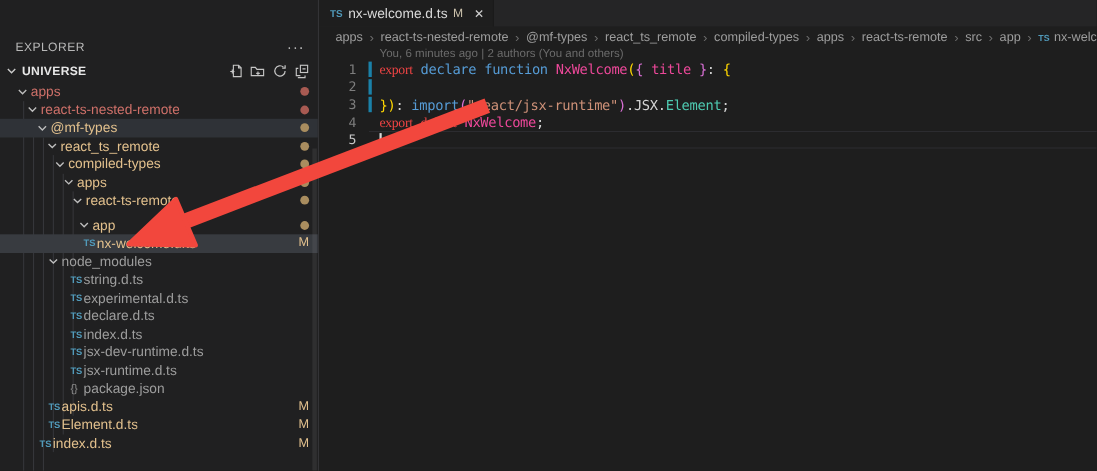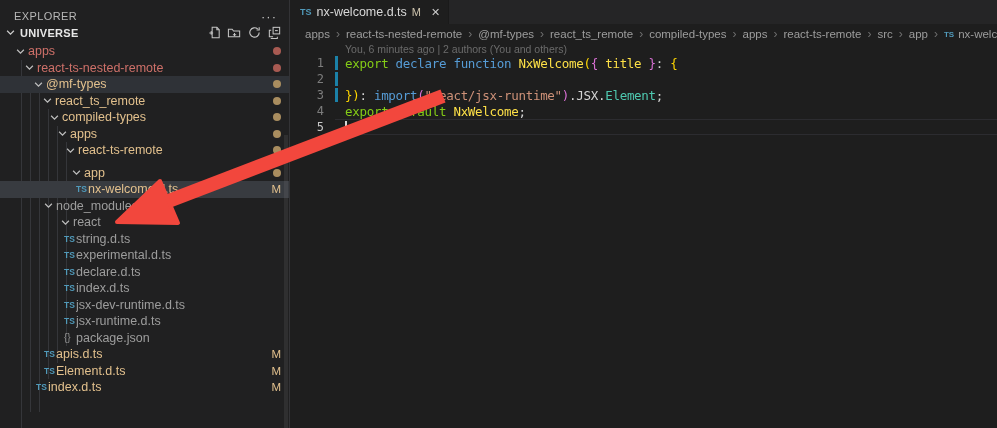--- a/index.html
+++ b/index.html
@@ -3,22 +3,22 @@
 <meta charset="utf-8">
 <style>
   * { margin:0; padding:0; box-sizing:border-box; }
   html,body { width:997px; height:428px; overflow:hidden; background:#1e1e1e;
     font-family:"Liberation Sans", sans-serif; }
   .app { position:relative; width:997px; height:428px; display:flex; }
 
   
   .sidebar { position:relative; width:290px; height:428px; background:#202021;
     border-right:1px solid #333336; flex:none; overflow:hidden; }
-  .sb-header { height:22px; display:flex; align-items:flex-end; padding:0 12px 0 14px;
-    color:#b8b8b8; font-size:11px; letter-spacing:.4px; }
+  .sb-header { height:22px; display:flex; align-items:center; padding:0 12px 0 14px;
+    color:#b8b8b8; font-size:11px; letter-spacing:.4px;margin-top:32px; }
   .sb-header .more { margin-left:auto; color:#c5c5c5; font-size:13px; letter-spacing:1px;
     cursor:pointer; line-height:10px; }
   .sb-section { height:21px; display:flex; align-items:center; padding:0 6px 0 6px;
     color:#e7e7e7; font-size:11px; font-weight:bold; letter-spacing:.3px; }
   .sb-section .tw { width:14px; color:#cccccc; display:flex; align-items:center; }
   .sec-actions { margin-left:auto; display:flex; gap:3px; }
   .sec-actions .act { width:17px; height:17px; display:flex; align-items:center;
     justify-content:center; color:#c5c5c5; cursor:pointer; border-radius:3px; }
 
   .tree { position:relative; height:385px; }
@@ -68,21 +68,21 @@
   .gutter { width:48px; flex:none; text-align:right; padding-right:14px;
     color:#7d7d7d; font-size:12px; }
   .line.current .gutter { color:#c6c6c6; }
   .modbar { position:absolute; left:45px; top:1px; bottom:1px; width:3px;
     background:#1b81a8; }
   .ltext { padding-left:7px; letter-spacing:-0.3px; }
   .line.current::before { content:''; position:absolute; left:45px; right:0; top:0;
     bottom:0; box-shadow:inset 0 1px 0 #2c2c30, inset 0 -1px 0 #2c2c30; }
   .cursor { display:inline-block; width:1.5px; height:14px; background:#d7d7d7;
     vertical-align:middle; }
-  .tk-kc{color:#84cc16;} .tk-kw{color:#569cd6;} .tk-id{color:#fde047;}
+  .tk-kc{color:#ef4444;font-family:Liberation Serif, serif;} .tk-kw{color:#569cd6;} .tk-id{color:#ec4899;}
   .tk-type{color:#4ec9b0;} .tk-str{color:#ce9178;} .tk-b1{color:#ffd700;}
   .tk-b2{color:#da70d6;} .tk-fg{color:#d4d4d4;}
 
   .arrow-overlay { position:absolute; left:0; top:0; width:997px; height:428px;
     pointer-events:none; z-index:50; }
 </style>
 </head>
 <body>
 
 <div class="app">
@@ -215,28 +215,20 @@
           <span class="mbadge">M</span>
         </div>
         <div class="trow" style="padding-left: 44px;">
           <span class="tw">
             <svg width="9" height="9" viewBox="0 0 8 8">
               <path d="M1 2.5 L4 5.5 L7 2.5" stroke="currentColor" stroke-width="1.1" fill="none"></path>
             </svg>
           </span>
           <span class="lbl c-gray">node_modules</span>
         </div>
-        <div class="trow" style="padding-left: 61px;">
-          <span class="tw">
-            <svg width="9" height="9" viewBox="0 0 8 8">
-              <path d="M1 2.5 L4 5.5 L7 2.5" stroke="currentColor" stroke-width="1.1" fill="none"></path>
-            </svg>
-          </span>
-          <span class="lbl c-gray">react</span>
-        </div>
         <div class="trow" style="padding-left: 64px;">
           <span class="fico">TS</span>
           <span class="lbl c-gray">string.d.ts</span>
         </div>
         <div class="trow" style="padding-left: 64px;">
           <span class="fico">TS</span>
           <span class="lbl c-gray">experimental.d.ts</span>
         </div>
         <div class="trow" style="padding-left: 64px;">
           <span class="fico">TS</span>

